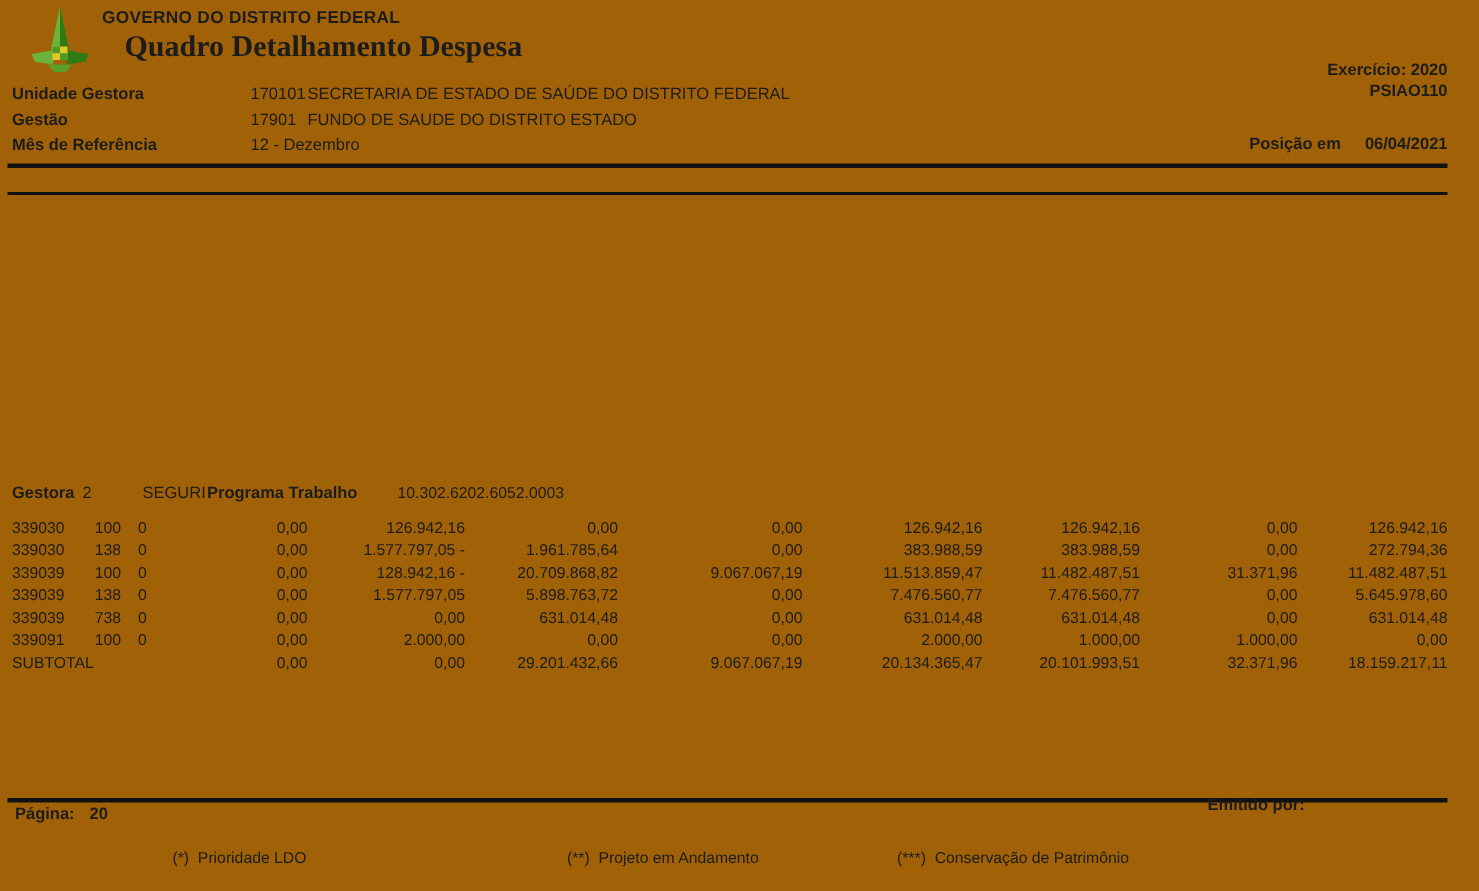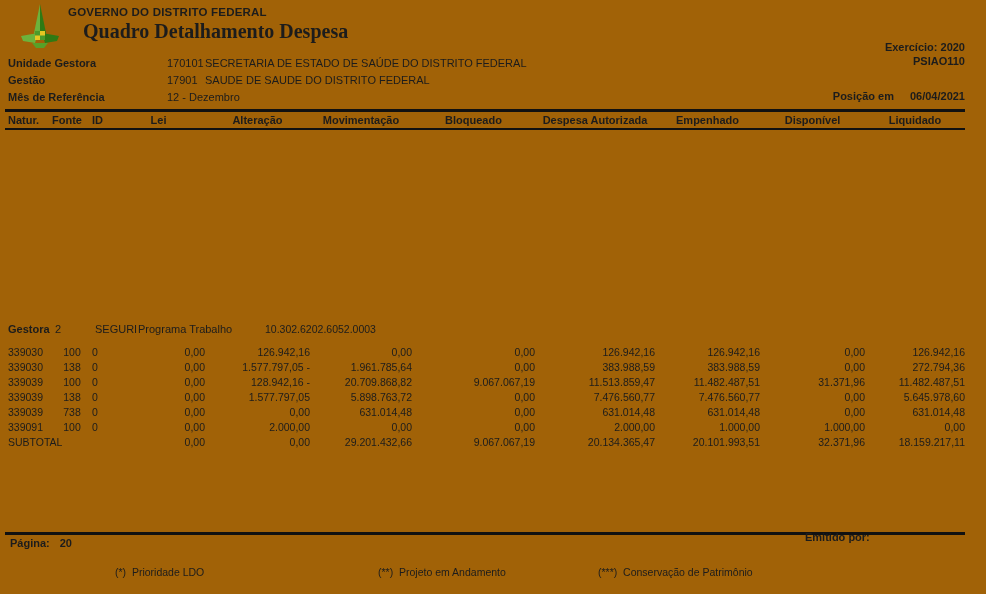--- a/index.html
+++ b/index.html
@@ -26,21 +26,21 @@
   .tbody{position:absolute;left:8px;top:344px;width:957px;font-size:10.5px;}
   .c{white-space:nowrap;}
   .cr{text-align:right;}
   .cc{text-align:center;}
   .subtotal{font-weight:400;}
   
   .esfera-row{position:absolute;left:0;top:323px;width:986px;height:16px;font-size:11px;}
   .esf-label{left:8px;top:0;font-weight:700;}
   .esf-value{left:55px;top:0;}
   .esf-clip{left:95px;top:0;width:43px;overflow:hidden;white-space:nowrap;}
-  .esf-pt-label{left:138px;top:0;font-weight:400;white-space:nowrap;text-align:center;}
+  .esf-pt-label{left:138px;top:0;font-weight:700;white-space:nowrap;text-align:center;}
   .esf-code{left:265px;top:0;white-space:nowrap;font-size:10.5px;}
   .esf-desc{left:372px;top:0;white-space:nowrap;font-size:10.5px;}
   
   .foot{font-size:10.5px;line-height:14px;white-space:pre;}
   .page-label{left:10px;top:537px;font-size:11px;font-weight:700;}
   .pn{display:inline-block;margin-left:10px;}
   .emitido{left:805px;top:515px;font-size:11px;font-weight:700;margin-top:16px;}
   .logo{left:20px;top:3px;}
 </style>
 </head>
@@ -65,40 +65,27 @@
   <div class="abs doc-title">Quadro Detalhamento Despesa</div>
 
   <div class="abs right-info" style="top:41px;">Exercício: 2020</div>
   <div class="abs right-info" style="top:55px;">PSIAO110</div>
   <div class="abs right-info" style="top:70px;"><span>Posição em</span><span class="gap-l">06/04/2021</span></div>
 
   <div class="abs meta-label" style="top:57px;">Unidade Gestora</div>
   <div class="abs meta-value" style="top:57px;"><span class="meta-code">170101</span><span>SECRETARIA DE ESTADO DE SAÚDE DO DISTRITO FEDERAL</span></div>
 
   <div class="abs meta-label" style="top:74px;">Gestão</div>
-  <div class="abs meta-value" style="top:74px;"><span class="meta-code">17901</span><span>SAUDE DE SAUDE DO DISTRITO FEDERAL</span></div>
+  <div class="abs meta-value" style="top:74px;"><span class="meta-code">17901</span><span>FUNDO DE SAUDE DO DISTRITO ESTADO</span></div>
 
   <div class="abs meta-label" style="top:91px;">Mês de Referência</div>
   <div class="abs meta-value" style="top:91px;">12 - Dezembro</div>
 
   <div class="rule" style="top:109px;height:3px;"></div>
 
-  <div class="thead trow">
-    <span class="c cl">Natur.</span>
-    <span class="c cl">Fonte</span>
-    <span class="c cl">ID</span>
-    <span class="c">Lei</span>
-    <span class="c">Alteração</span>
-    <span class="c">Movimentação</span>
-    <span class="c">Bloqueado</span>
-    <span class="c">Despesa Autorizada</span>
-    <span class="c">Empenhado</span>
-    <span class="c">Disponível</span>
-    <span class="c">Liquidado</span>
-  </div>
 
   <div class="rule" style="top:128px;height:1.5px;"></div>
 
   <div class="esfera-row">
     <span class="abs esf-label">Gestora</span>
     <span class="abs esf-value">2</span>
     <span class="abs esf-clip">SEGURIDADE</span>
     <span class="abs esf-pt-label">Programa Trabalho</span>
     <span class="abs esf-code">10.302.6202.6052.0003</span>
   </div>

